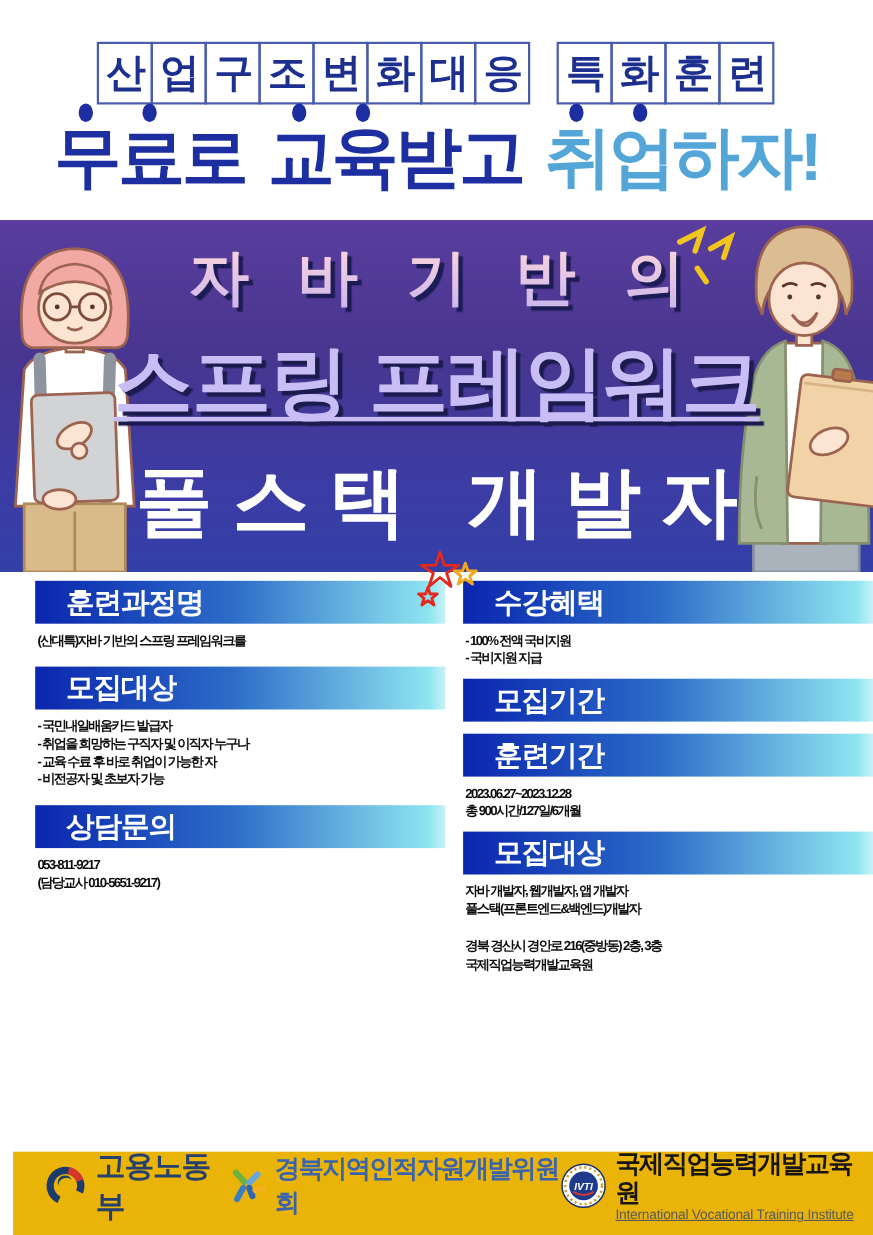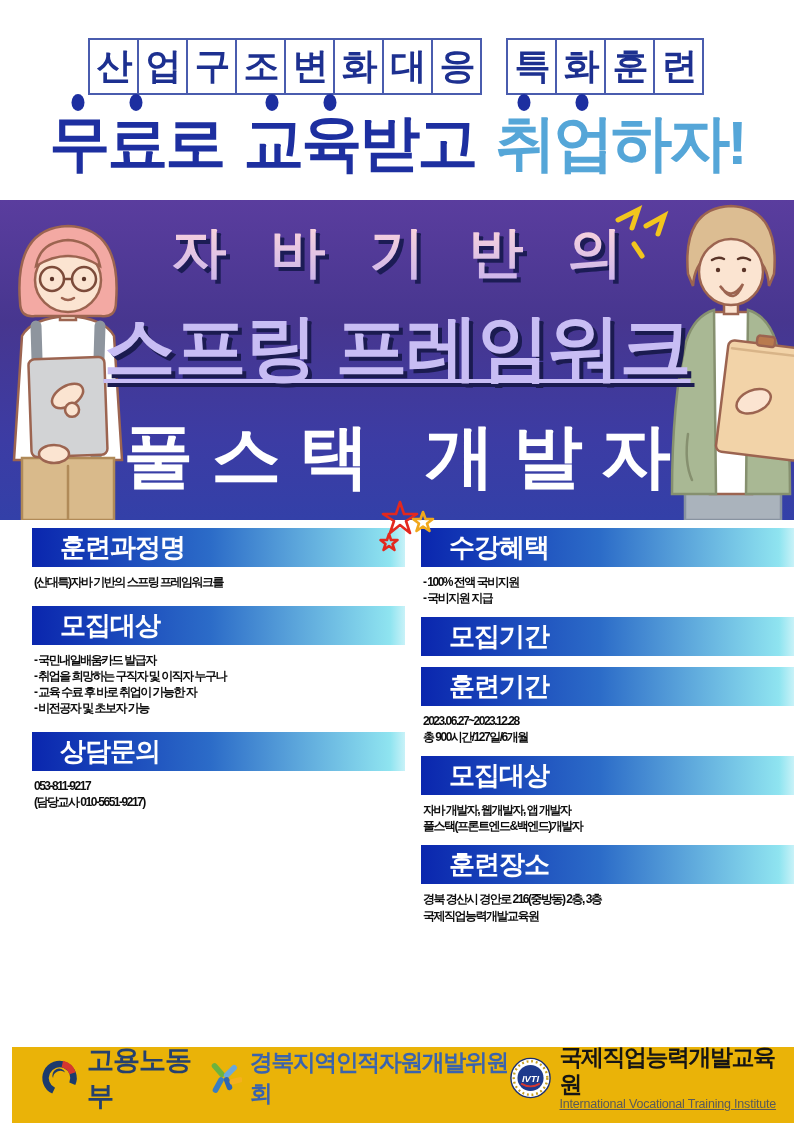--- a/index.html
+++ b/index.html
@@ -210,21 +210,20 @@
           </div>
         </div>
         <div class="sec">
           <div class="sec-header">모집대상</div>
           <div class="sec-lines">
             <div>자바 개발자, 웹개발자, 앱 개발자</div>
             <div>풀스택(프론트엔드&amp;백엔드)개발자</div>
           </div>
         </div>
         <div class="sec">
-          <div class="sec-header">훈련장소</div>
           <div class="sec-lines">
             <div>경북 경산시 경안로 216(중방동) 2층, 3층</div>
             <div>국제직업능력개발교육원</div>
           </div>
         </div>
       </div>
   </div>
 
   <div class="footer">
     <div class="logo-item">

